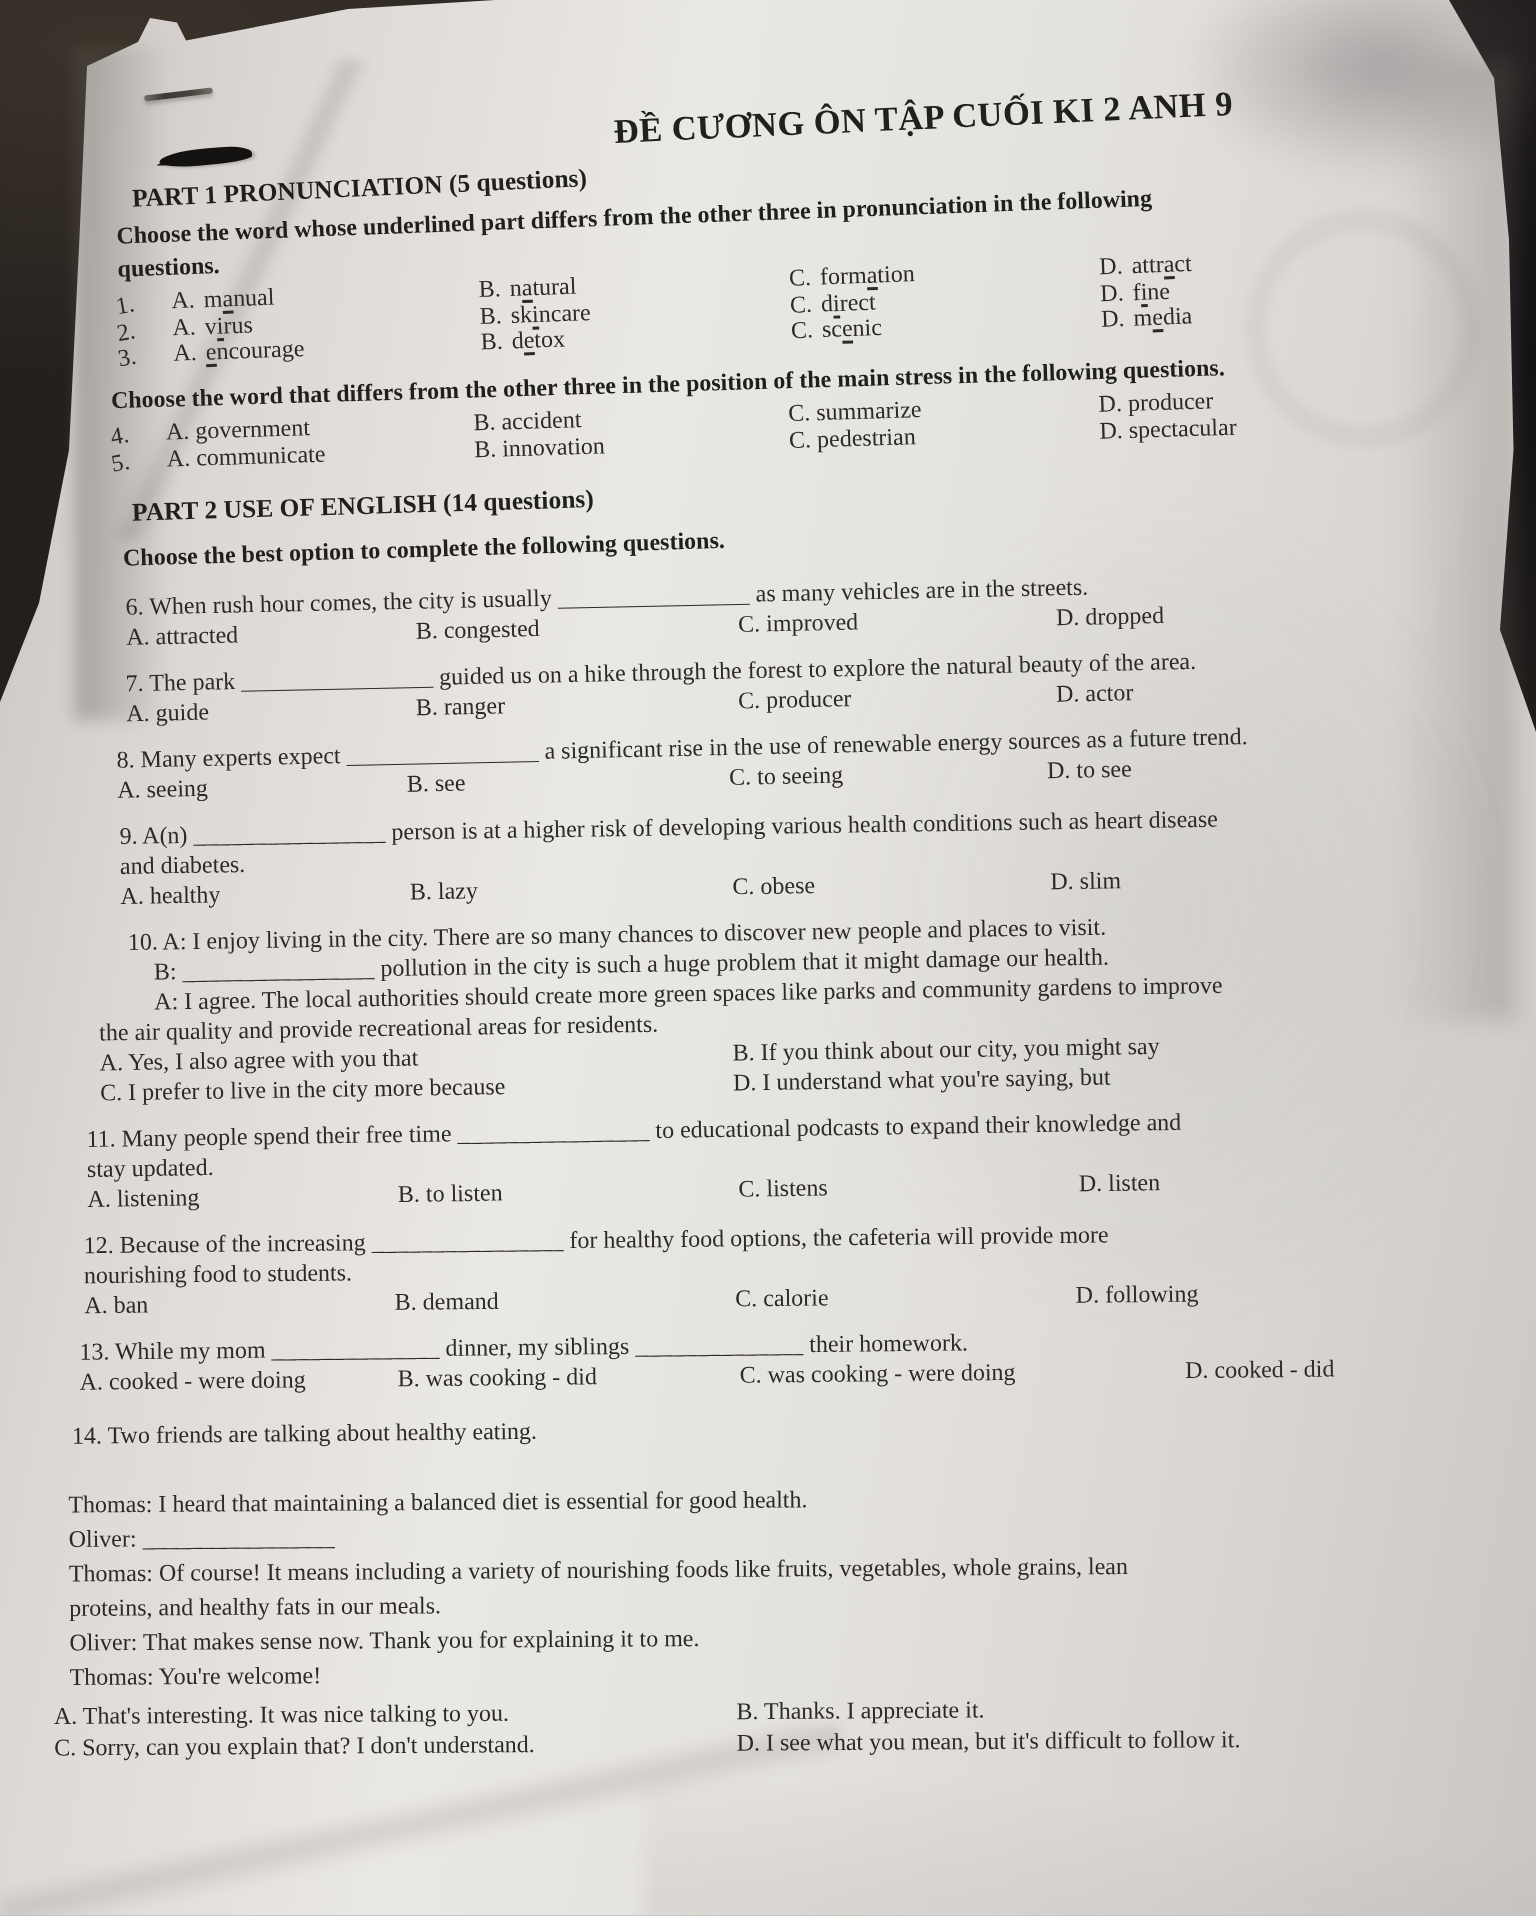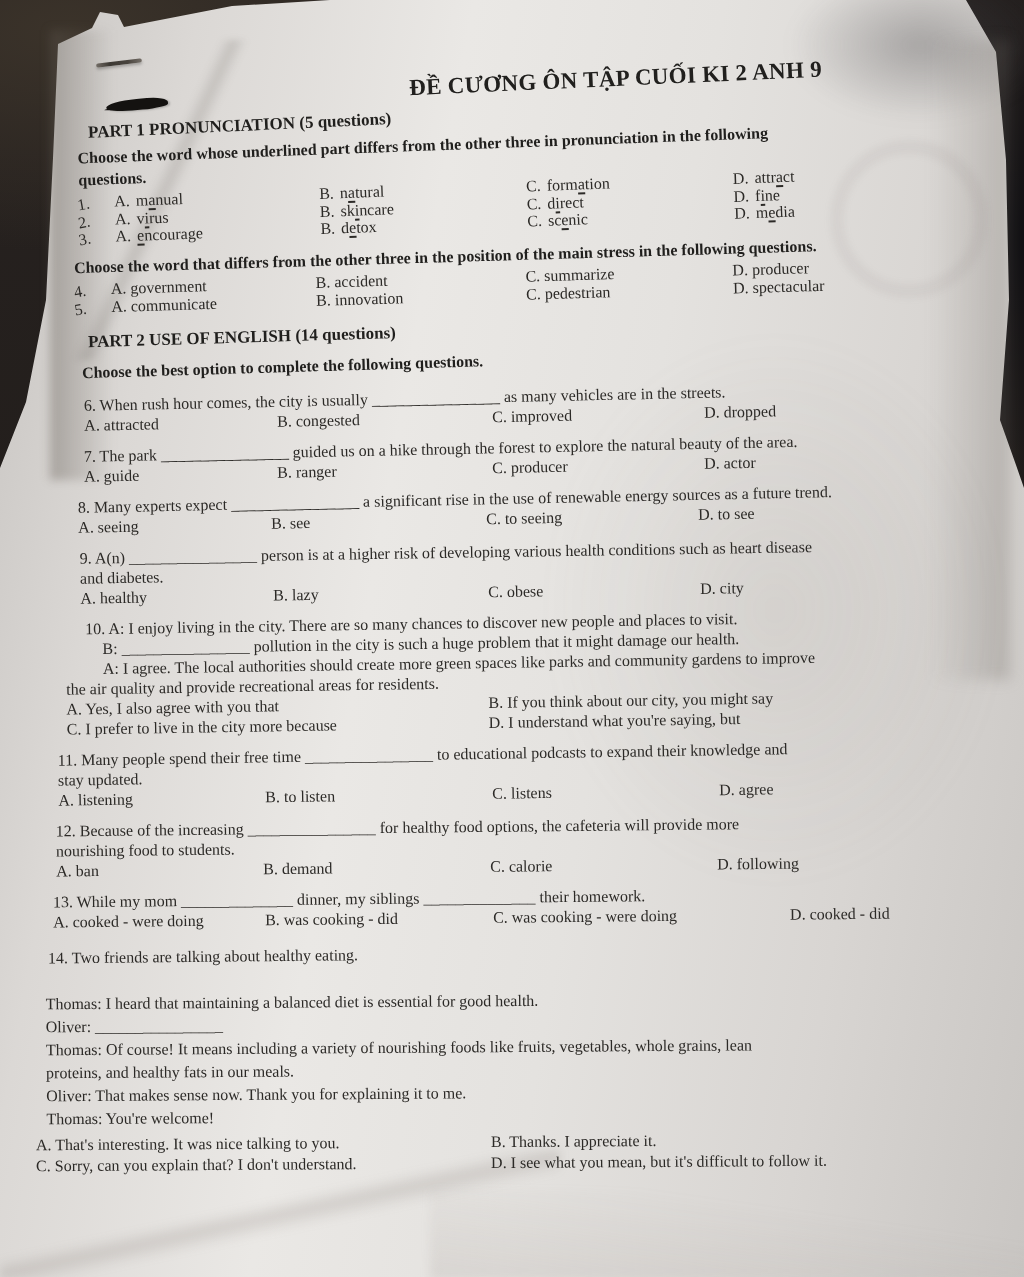--- a/index.html
+++ b/index.html
@@ -195,21 +195,21 @@
       </div>
     </div>
 
     <div class="q ml-q9 rE">
       <div>9. A(n) ________________ person is at a higher risk of developing various health conditions such as heart disease</div>
       <div>and diabetes.</div>
       <div class="row optsA">
         <span class="w1">A. healthy</span>
         <span class="w2">B. lazy</span>
         <span class="w3">C. obese</span>
-        <span>D. city</span>
+        <span>D. slim</span>
       </div>
     </div>
 
     <div class="q ml-q10 rE">
       <div class="ind20">10. A: I enjoy living in the city. There are so many chances to discover new people and places to visit.</div>
       <div class="ind37">B: ________________ pollution in the city is such a huge problem that it might damage our health.</div>
       <div class="ind37">A: I agree. The local authorities should create more green spaces like parks and community gardens to improve</div>
       <div>the air quality and provide recreational areas for residents.</div>
       <div class="row opts10">
         <span class="w1">A. Yes, I also agree with you that</span>
@@ -221,21 +221,21 @@
       </div>
     </div>
 
     <div class="q ml-q11 rE">
       <div>11. Many people spend their free time ________________ to educational podcasts to expand their knowledge and</div>
       <div>stay updated.</div>
       <div class="row optsB">
         <span class="w1">A. listening</span>
         <span class="w2">B. to listen</span>
         <span class="w3">C. listens</span>
-        <span>D. agree</span>
+        <span>D. listen</span>
       </div>
     </div>
 
     <div class="q ml-q12 rF">
       <div>12. Because of the increasing ________________ for healthy food options, the cafeteria will provide more</div>
       <div>nourishing food to students.</div>
       <div class="row optsB">
         <span class="w1">A. ban</span>
         <span class="w2">B. demand</span>
         <span class="w3">C. calorie</span>

